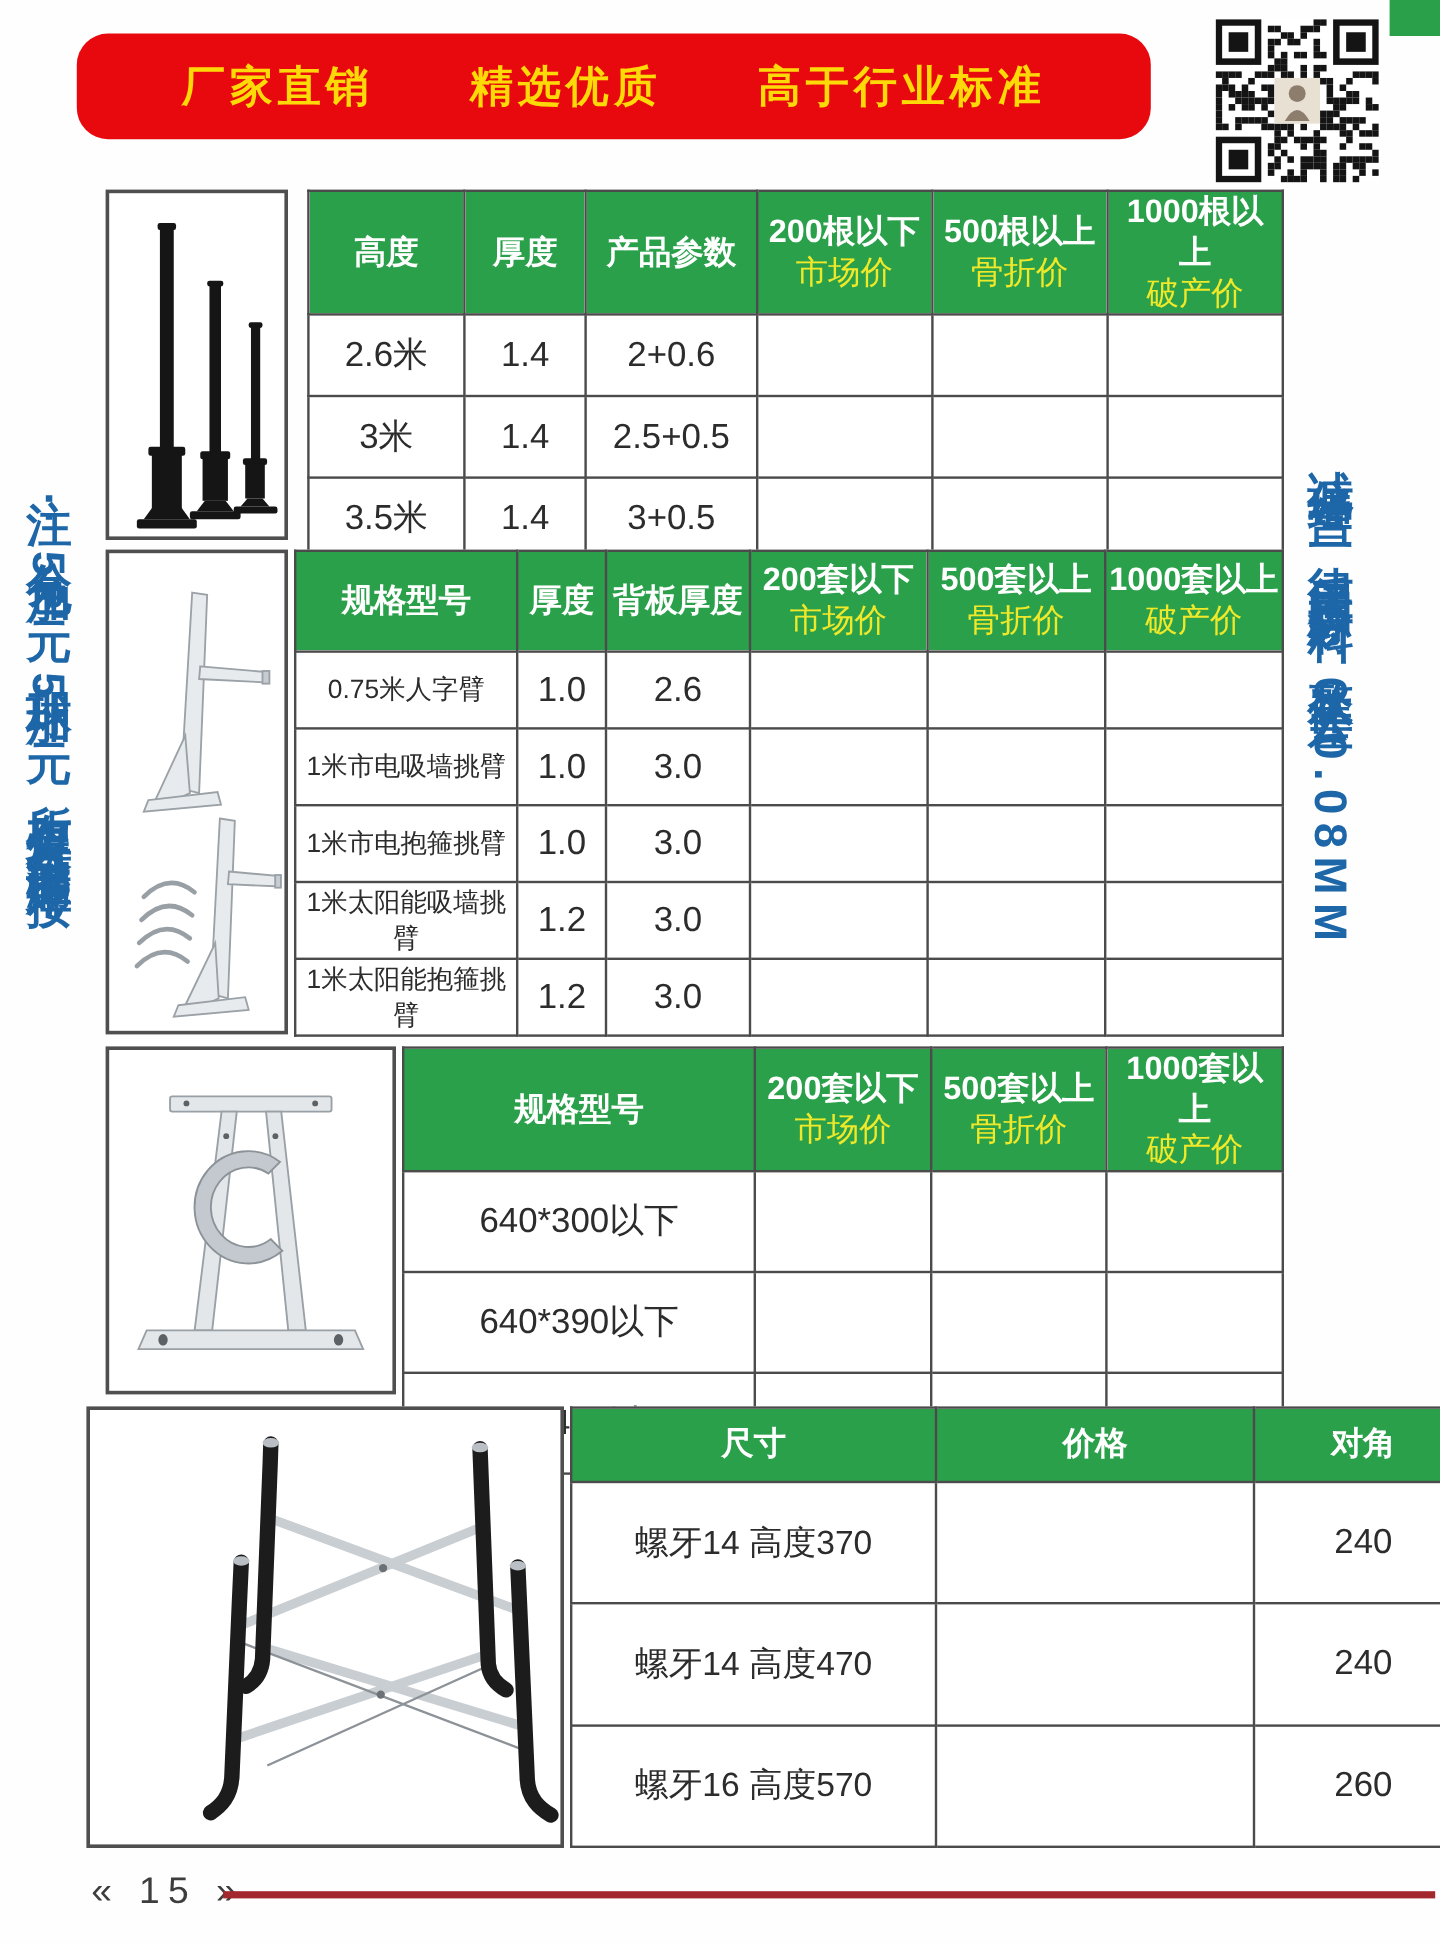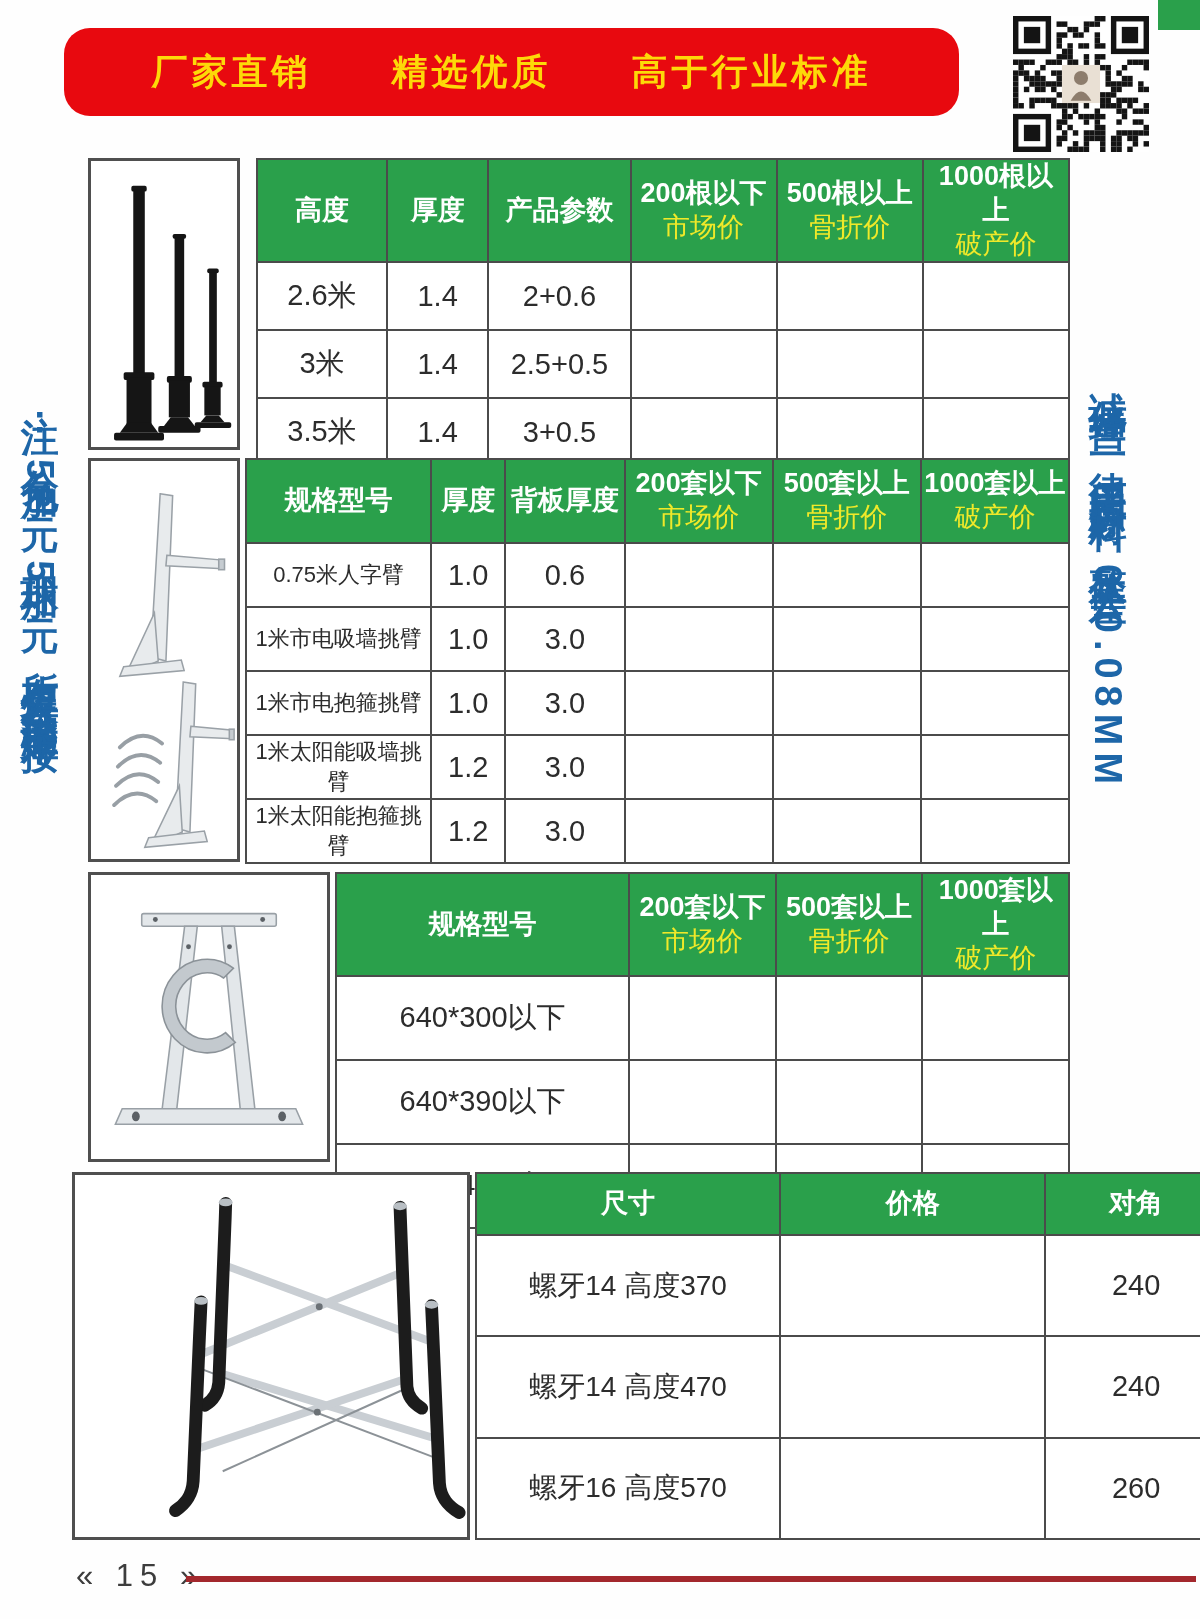--- a/index.html
+++ b/index.html
@@ -420,21 +420,21 @@
             <th>
               <div class="h1">1000套以上</div>
               <div class="h2">破产价</div>
             </th>
           </tr>
         </thead>
         <tbody>
           <tr>
             <td>0.75米人字臂</td>
             <td>1.0</td>
-            <td>0.6</td>
+            <td>2.6</td>
             <td></td>
             <td></td>
             <td></td>
           </tr>
           <tr>
             <td>1米市电吸墙挑臂</td>
             <td>1.0</td>
             <td>3.0</td>
             <td></td>
             <td></td>

